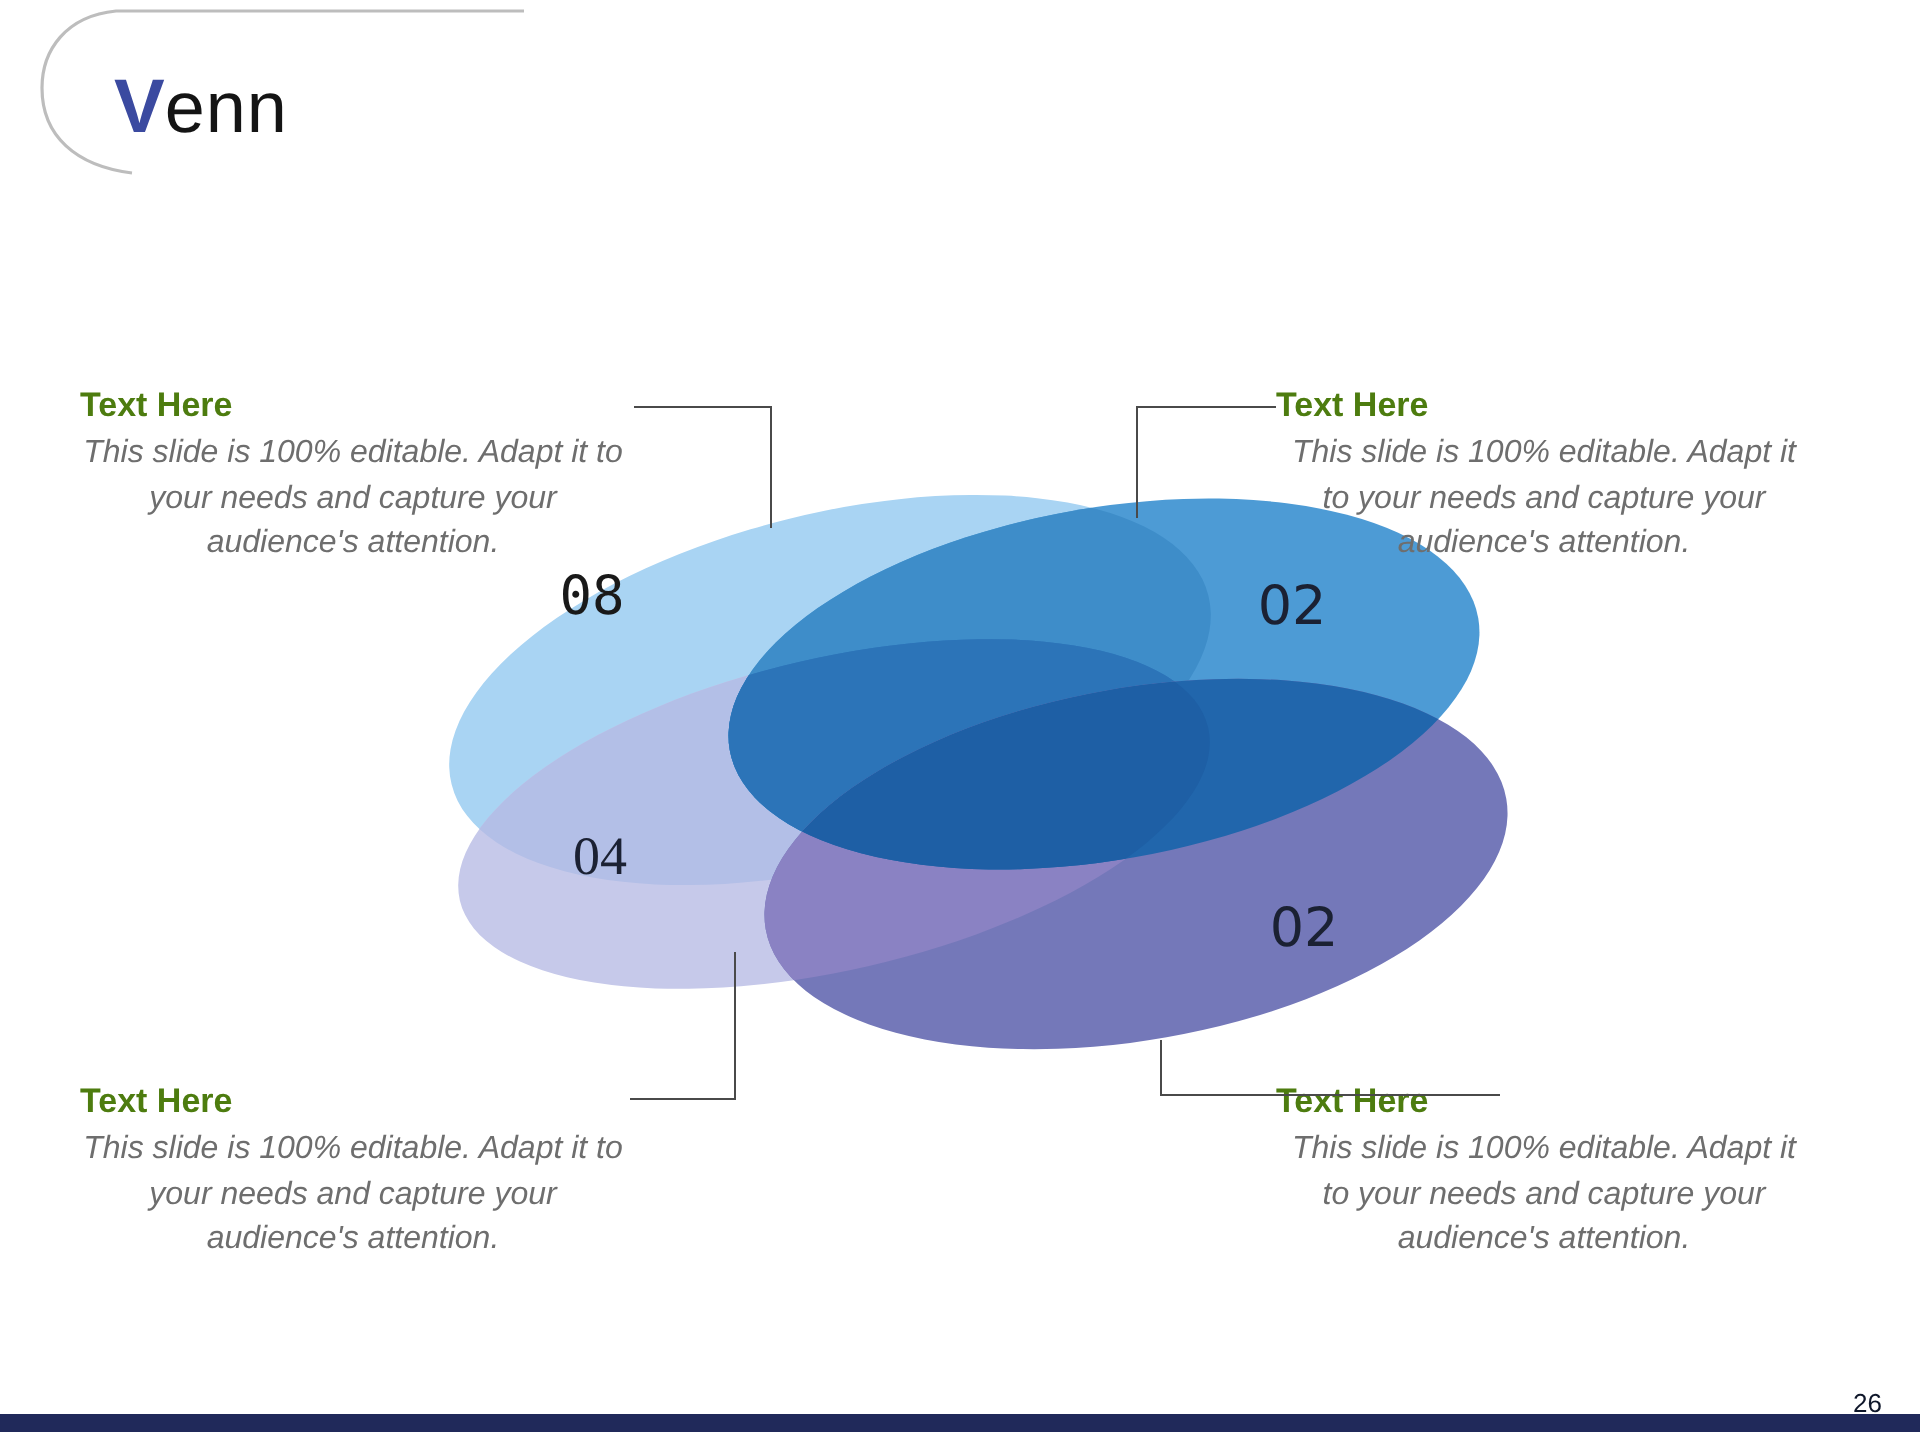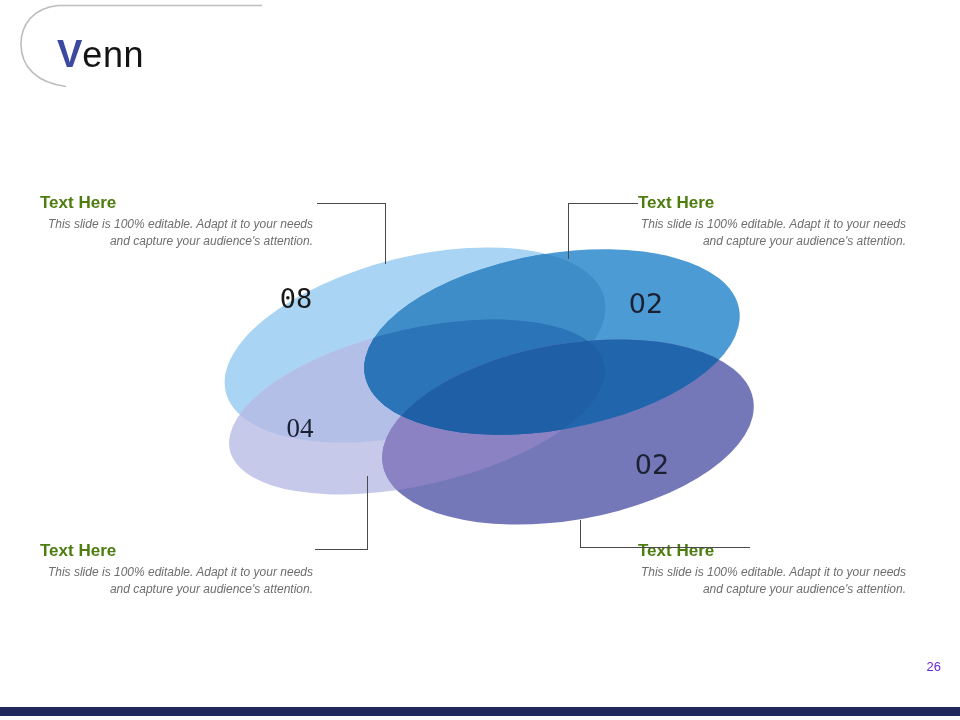--- a/index.html
+++ b/index.html
@@ -12,42 +12,42 @@
   .title-accent{font-size:38px;font-weight:bold;}
   .title-rest{font-size:36px;font-weight:400;color:#141414;letter-spacing:0.5px;}
   .title-curve{position:absolute;left:0;top:0;pointer-events:none;}
   
   .callout{position:absolute;width:273px;}
   .callout .co-head{
     margin:0;font-size:17px;font-weight:bold;color:#4d7c0f;
     line-height:20px;
   }
   .callout .co-body{
-    margin:3px 0 0;font-size:12px;line-height:1.42;font-style:italic;
-    color:#6e6e6e;text-align:right;
+    margin:3px 0 0;font-size:16px;line-height:1.42;font-style:italic;
+    color:#6e6e6e;text-align:center;
   }
   .co-tl{left:40px;top:193px;}
   .co-tr{left:638px;top:193px;width:268px;}
   .co-bl{left:40px;top:541px;}
   .co-br{left:638px;top:541px;width:268px;}
   .co-tr .co-head,.co-br .co-head{padding-right:26px;}
   .co-tl .co-head{padding-right:8px;}
   .co-bl .co-head{padding-right:8px;}
   
   .conn{position:absolute;background:#4a4a4a;}
   
   .venn-svg{position:absolute;left:0;top:0;}
   .venn-label{
     position:absolute;width:70px;text-align:center;
     font-size:27px;color:#1b2133;font-family:"DejaVu Sans",sans-serif;
   }
   .venn-label.l01{font-family:"DejaVu Sans Mono",monospace;color:#191919;}
   
   .page-number{
-    position:absolute;right:19px;top:659px;font-size:13px;color:#6d28d9;
+    position:absolute;right:19px;top:694px;font-size:13px;color:#0f172a;
   }
   .footer-bar{
     position:absolute;left:0;top:707px;width:960px;height:9px;
   }
 </style>
 </head>
 <body>
 
 <svg class="title-curve" width="300" height="100" viewBox="0 0 300 100" aria-hidden="true">
   <path d="M 262 5.5 H 58 C 33 8 21 25 21 44 C 21 68 38 83 66 86.5" fill="none" stroke="#BDBDBD" stroke-width="1.6"></path>

